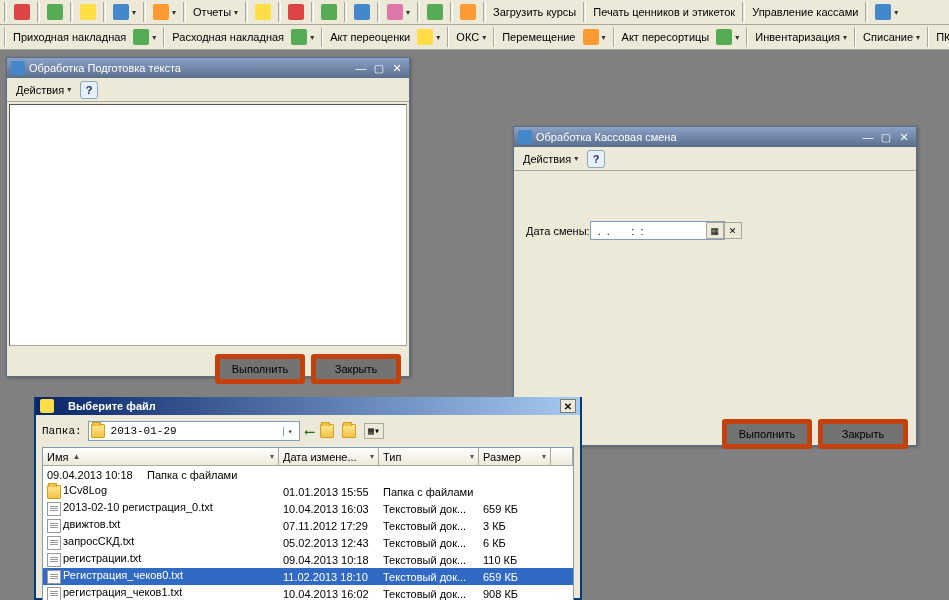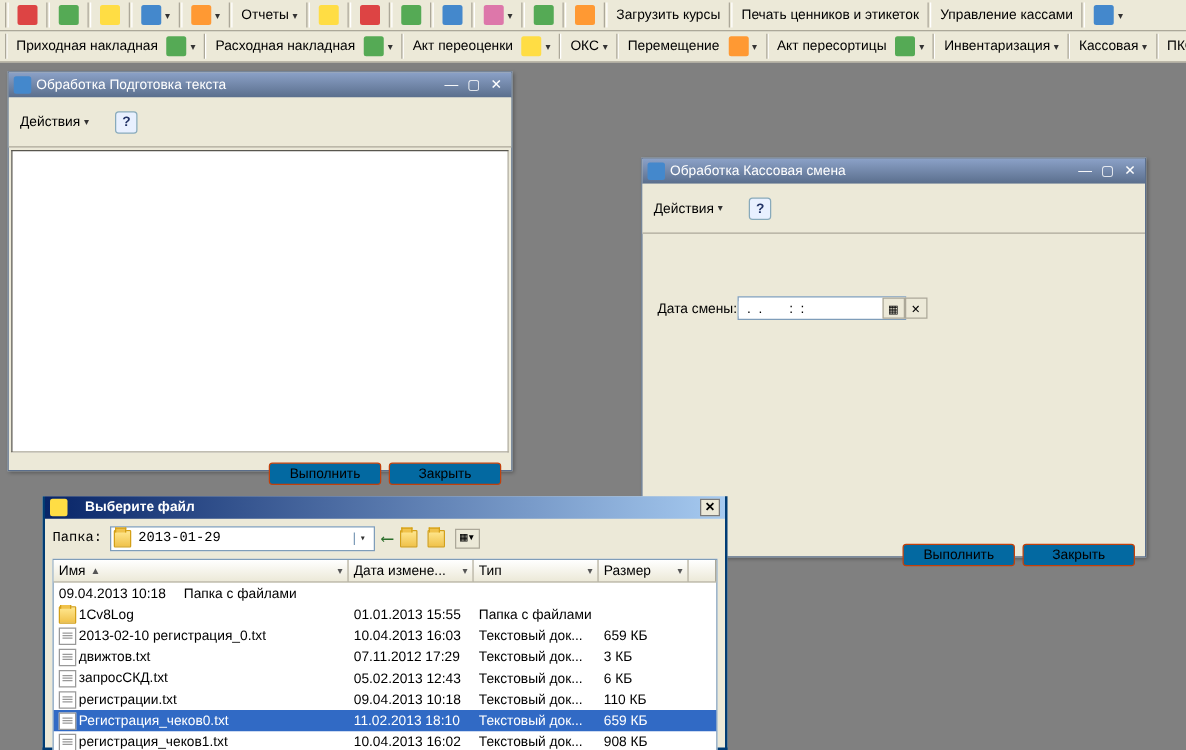--- a/index.html
+++ b/index.html
@@ -81,44 +81,44 @@
     color: #fff;
     border: none;
     font-size: 11px;
     line-height: 12px;
     display: flex;
     align-items: center;
     justify-content: center;
     cursor: default;
   }
   .win-bar {
-    height: 40px;
+    height: 24px;
     background: #ece9d8;
     display: flex;
     align-items: center;
     padding: 2px 4px;
     border-bottom: 1px solid #aca899;
-    gap: 16px;
+    gap: 4px;
   }
   .win-body {
     background: #fff;
     border: 1px inset #aca899;
     margin: 2px;
   }
   .win-footer {
     display: flex;
     justify-content: flex-end;
     gap: 6px;
     padding: 6px 8px;
   }
   .btn {
     min-width: 90px;
-    height: 18px;
-    border: 1px solid #c2410c;
-    background: #0369a1;
+    height: 30px;
+    border: 5px solid #c2410c;
+    background: #737373;
     border-radius: 3px;
     font-size: 11px;
     cursor: default;
   }
 
   
   .dlg {
     position: absolute;
     background: #ece9d8;
     border: 2px solid #003c74;
@@ -332,21 +332,21 @@
   <div class="tb-btn"><span class="label">Перемещение</span>&nbsp;<span class="ico ico-org"></span><span class="dd">▾</span></div>
   <div class="tb-sep"></div>
   <div class="tb-btn"><span class="label">Акт пересортицы</span>&nbsp;<span class="ico ico-grn"></span><span class="dd">▾</span></div>
   <div class="tb-sep"></div>
   <div class="tb-btn">
       <span class="label">Инвентаризация</span>
       <span class="dd">▾</span>
     </div>
   <div class="tb-sep"></div>
   <div class="tb-btn">
-      <span class="label">Кассовая</span>
+      <span class="label">Списание</span>
       <span class="dd">▾</span>
     </div>
   <div class="tb-sep"></div>
   <div class="tb-btn">
       <span class="label">ПКО</span>
     </div>
 </div>
 
 <div class="win" style="left:6px; top:57px; width:404px; height:320px;">
   <div class="win-title">

